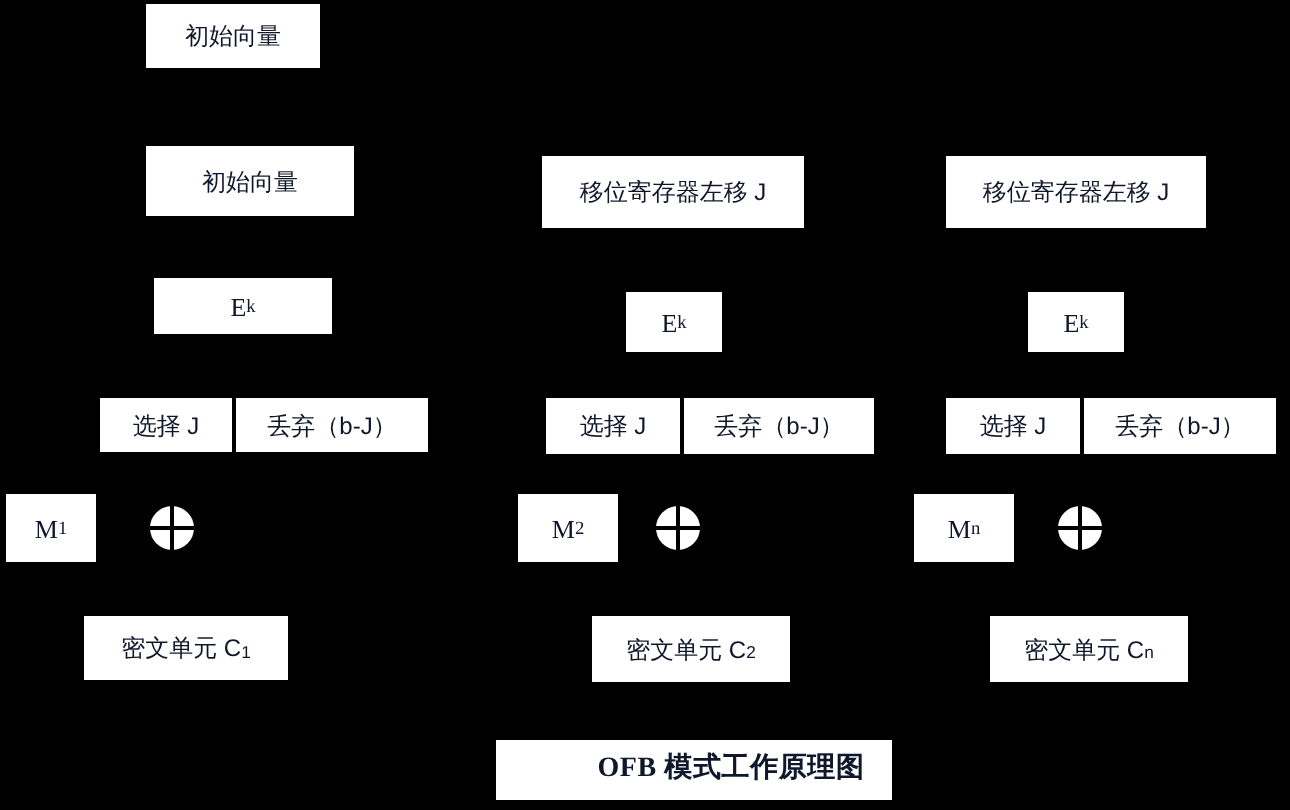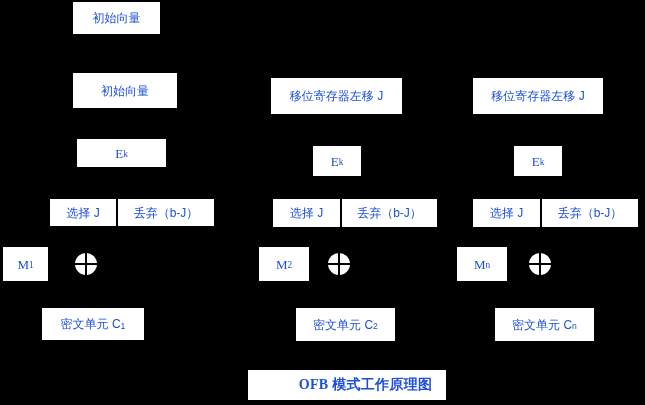--- a/index.html
+++ b/index.html
@@ -11,21 +11,21 @@
     position: relative;
     width: 645px;
     height: 405px;
     background: #000000;
     overflow: hidden;
     font-family: "Liberation Sans", "DejaVu Sans", sans-serif;
   }
   .box {
     position: absolute;
     background: #ffffff;
-    color: #1d4ed8;
+    color: #0f172a;
     display: flex;
     align-items: center;
     justify-content: center;
     font-size: 12px;
     line-height: 1;
     white-space: nowrap;
     box-sizing: border-box;
   }
   .box.serif {
     font-family: "Liberation Serif", "DejaVu Serif", serif;

